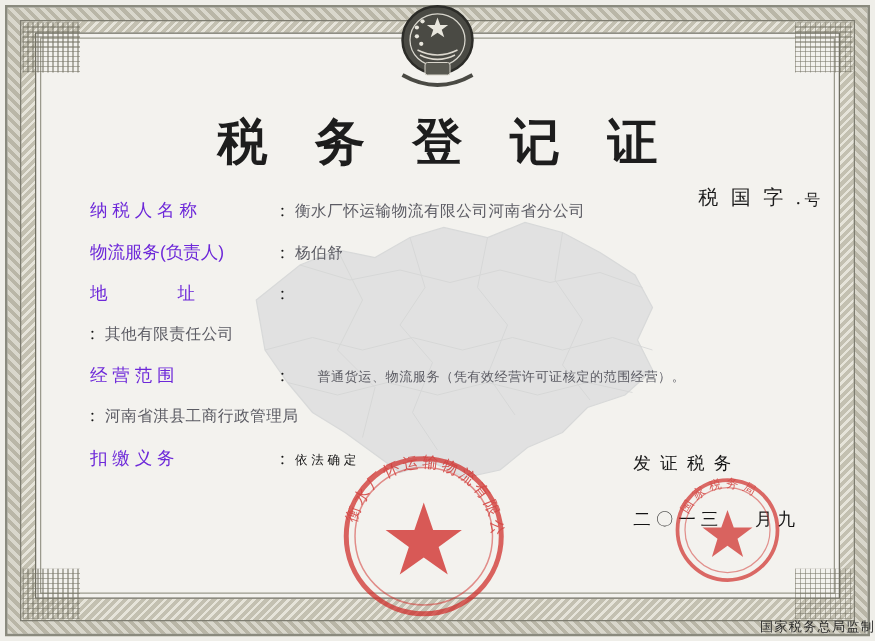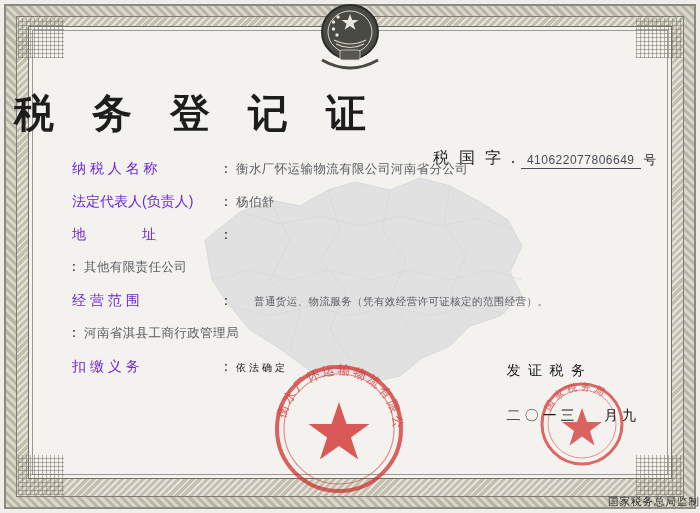--- a/index.html
+++ b/index.html
@@ -97,21 +97,21 @@
     height: 72px;
     z-index: 6;
   }
 
   
   .title {
     position: absolute;
     top: 86px;
     left: 0;
     width: 100%;
-    text-align: left;
+    text-align: center;
     font-size: 40px;
     letter-spacing: 14px;
     text-indent: 14px;
     font-weight: bold;
     color: #1d1d1d;
     font-family: "Liberation Serif", serif;
     z-index: 5;
   }
 
   
@@ -285,34 +285,33 @@
       <path d="M20 42 Q34 49 48 42"></path>
     </g>
     <rect x="24" y="48" width="20" height="10" rx="2" fill="#585850" stroke="#d9d6cc" stroke-width="0.8"></rect>
     <path d="M6 58 Q34 74 62 58" fill="none" stroke="#4a4a44" stroke-width="3"></path>
   </svg>
 
   <div class="title">税 务 登 记 证</div>
 
   <div class="serial-row">
     <span class="serial-label">税 国 字 .</span>
-    <span class="serial-number">410622077806649</span>
     <span class="serial-suffix">号</span>
   </div>
 
   <div class="fields">
 
     <div class="field-row">
       <span class="field-label">纳 税 人 名 称</span>
       <span class="field-colon">:</span>
       <span class="field-value">衡水厂怀运输物流有限公司河南省分公司</span>
     </div>
 
     <div class="field-row">
-      <span class="field-label">法定代表人(负责人)</span>
+      <span class="field-label">物流服务(负责人)</span>
       <span class="field-colon">:</span>
       <span class="field-value">杨伯舒</span>
     </div>
 
     <div class="field-row">
       <span class="field-label">地　　　　址</span>
       <span class="field-colon">:</span>
     </div>
 
     <div class="field-row">

